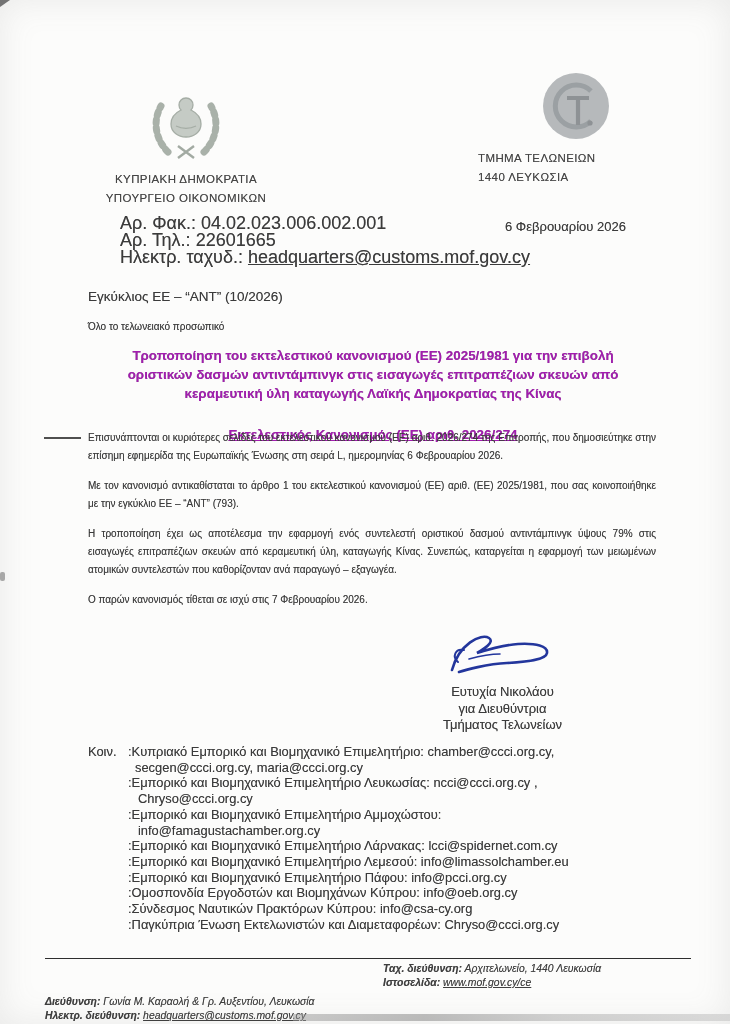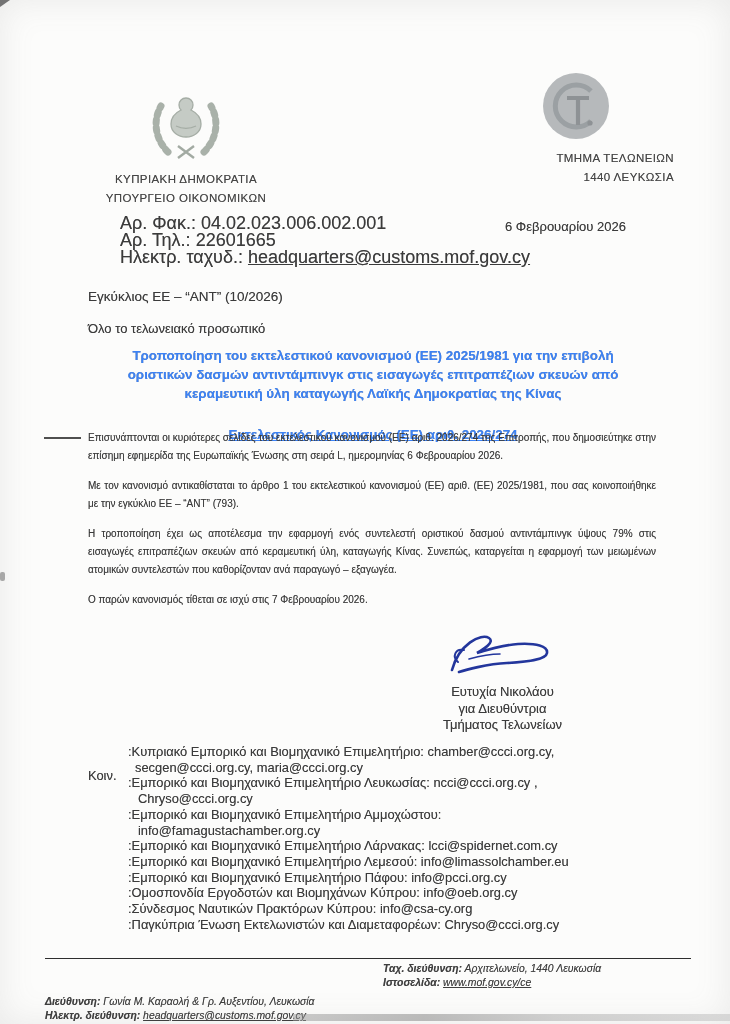--- a/index.html
+++ b/index.html
@@ -7,41 +7,41 @@
     position:relative;width:730px;height:1024px;overflow:hidden;
     background:#fcfcfb;
     box-shadow:inset 0 0 34px rgba(110,110,110,.13);
     font-family:"Liberation Sans","DejaVu Sans",sans-serif;
     color:#3b3b3b;
     text-shadow:0 0 .4px rgba(60,60,60,.55);
   }
   .abs{position:absolute;}
   
   .hdr-left{left:70px;top:82px;width:232px;text-align:center;}
-  .hdr-right{left:478px;top:72px;width:196px;text-align:right;}
+  .hdr-right{left:478px;top:72px;width:196px;text-align:left;}
   .hdr-title{font-size:11.5px;letter-spacing:.4px;margin-top:7px;color:#454545;}
   .emblem{display:block;margin:0 auto;}
   
   .refblock{left:88px;top:215px;font-size:18px;line-height:17px;margin-left:32px;}
   .date{left:505px;top:219px;font-size:13px;}
   .u{text-decoration:underline;}
   
   .circular{left:88px;top:289px;font-size:13.5px;font-weight:normal;}
-  .addressee{left:88px;top:321px;font-size:13px;}
-  .subject-wrap{left:99px;top:346px;width:548px;text-align:center;font-weight:bold;font-size:13.4px;line-height:19px;color:#3b82f6;}
+  .addressee{left:88px;top:321px;font-size:10px;}
+  .subject-wrap{left:99px;top:346px;width:548px;text-align:center;font-weight:bold;font-size:13.4px;line-height:19px;color:#a21caf;}
   .regulation{margin-top:22px;text-decoration:underline;}
   .margin-dash{left:44px;top:437px;width:37px;height:0;border-top:2px solid #4f4f4f;}
   .bodytext{left:88px;top:429px;width:568px;font-size:10px;line-height:18.4px;text-align:justify;}
   .bodytext p{margin:0 0 11px 0;}
   
   .sig-img{left:438px;top:629px;}
   .sig-block{left:405px;top:684px;width:195px;text-align:center;font-size:13px;line-height:16.5px;}
   
   .cc{left:88px;top:744px;font-size:12.9px;line-height:15.7px;display:flex;}
-  .cc-label{width:40px;flex:none;margin-top:24px;}
+  .cc-label{width:40px;flex:none;}
   .cc-lines{width:560px;}
   .cc-lines .cont-a{padding-left:7px;}
   .cc-lines .cont-b{padding-left:10px;}
   
   .footer{left:45px;top:958px;width:646px;border-top:1.6px solid #2e2e2e;padding-top:3px;
           font-style:italic;font-size:10.4px;line-height:14px;color:#3f3f3f;display:flex;}
   .footer b{font-weight:bold;}
   .f-left{width:338px;flex:none;margin-top:33px;}
   .f-right{flex:1;}
   

